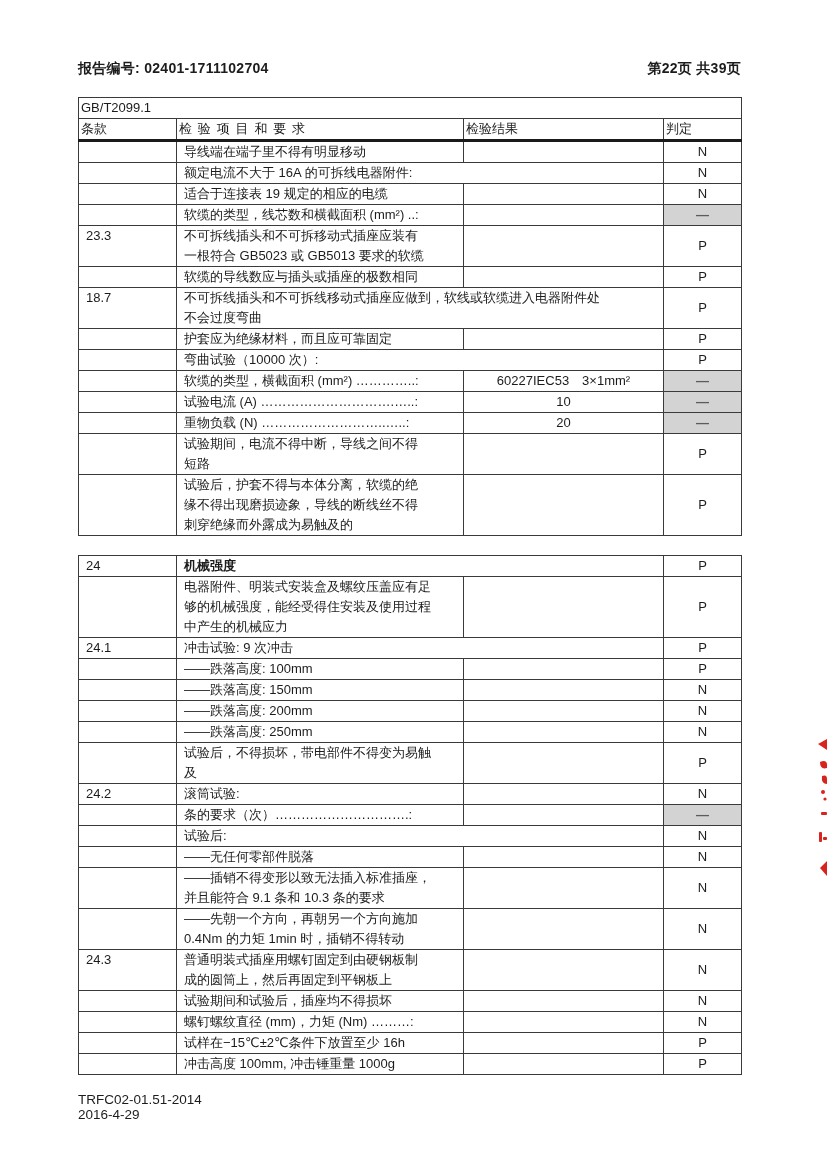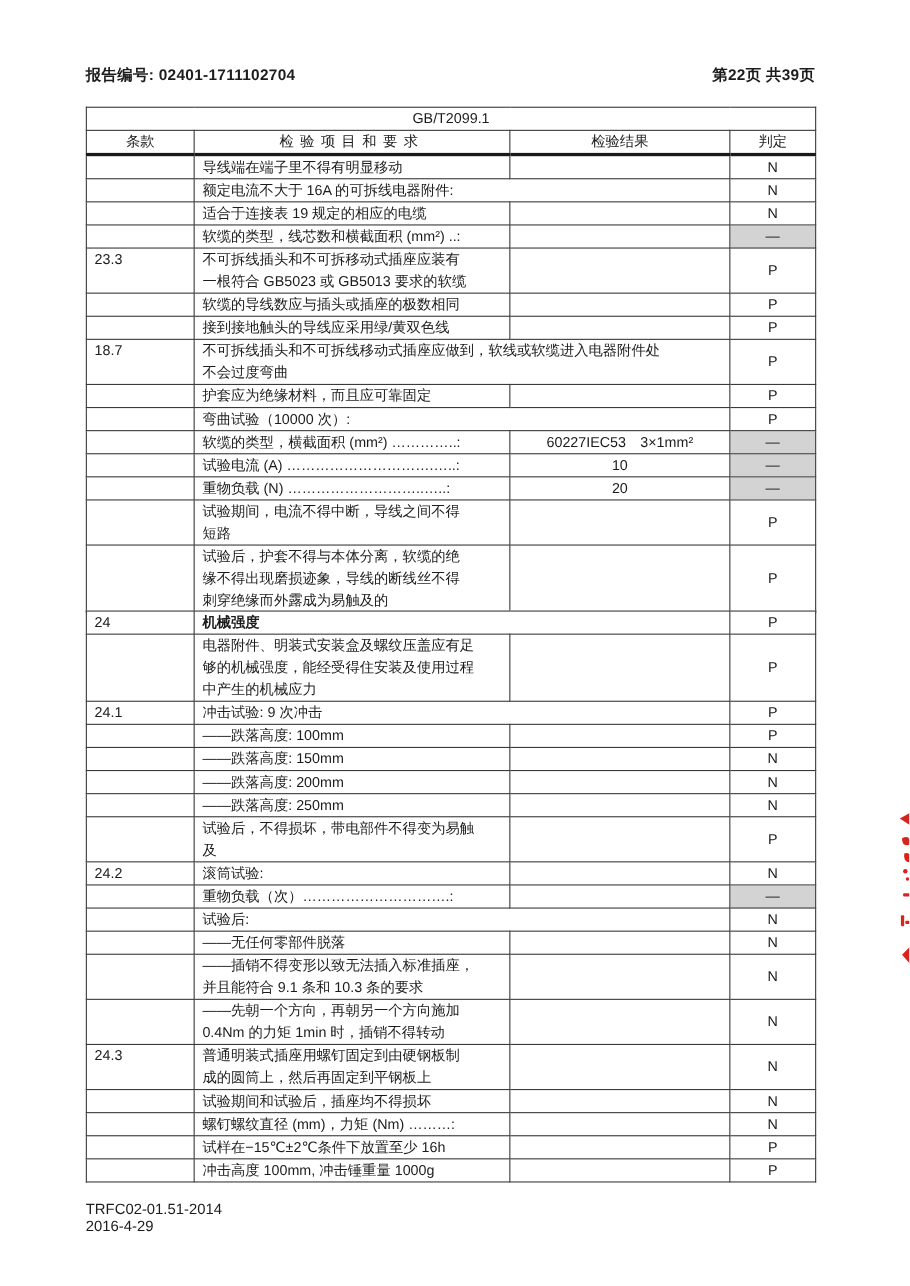--- a/index.html
+++ b/index.html
@@ -19,21 +19,21 @@
     font-size:13.5px;
     flex-direction:column;
   }
   table.report { border-collapse:collapse; table-layout:fixed; position:absolute; left:78px; width:663px; background:#fff; }
   table.t1 { top:97px; }
   table.t2 { top:555px; }
   table.report th, table.report td {
     border:1px solid #3a3a3a; font-size:13px; line-height:20px;
     padding:0 7px; box-sizing:border-box; overflow:hidden;
   }
-  table.report th { font-weight:normal; text-align:center; height:20px; padding:0 2px; }
+  table.report th { font-weight:normal; text-align:left; height:20px; padding:0 2px; }
   thead tr.cols th { border-bottom:3px solid #1a1a1a; }
   th.spread { letter-spacing:0.45em; }
   td { height:20px; }
   td.clause  { text-align:left; vertical-align:top; }
   td.item    { text-align:left; vertical-align:top; white-space:pre-wrap;margin-top:12px; }
   td.result  { text-align:center; vertical-align:middle; }
   td.verdict { text-align:center; vertical-align:middle; }
   tr.gray-row td.verdict { background:#d3d3d3; color:#5c5c5c; font-weight:bold; }
   td.bold { font-weight:bold; }
   .stamp { position:absolute; left:810px; top:736px; width:17px; height:148px; }
@@ -97,26 +97,20 @@
           <td class="result"></td>
           <td class="verdict">P</td>
         </tr>
         <tr>
           <td class="clause"></td>
           <td class="item">软缆的导线数应与插头或插座的极数相同</td>
           <td class="result"></td>
           <td class="verdict">P</td>
         </tr>
         <tr>
-          <td class="clause"></td>
-          <td class="item">接到接地触头的导线应采用绿/黄双色线</td>
-          <td class="result"></td>
-          <td class="verdict">P</td>
-        </tr>
-        <tr>
           <td class="clause">18.7</td>
           <td class="item" colspan="2">不可拆线插头和不可拆线移动式插座应做到，软线或软缆进入电器附件处
 不会过度弯曲</td>
           <td class="verdict">P</td>
         </tr>
         <tr>
           <td class="clause"></td>
           <td class="item">护套应为绝缘材料，而且应可靠固定</td>
           <td class="result"></td>
           <td class="verdict">P</td>
@@ -220,21 +214,21 @@
           <td class="verdict">P</td>
         </tr>
         <tr>
           <td class="clause">24.2</td>
           <td class="item">滚筒试验:</td>
           <td class="result"></td>
           <td class="verdict">N</td>
         </tr>
         <tr class="gray-row">
           <td class="clause"></td>
-          <td class="item">重物负载（次）………………………….:</td>
+          <td class="item">条的要求（次）………………………….:</td>
           <td class="result"></td>
           <td class="verdict">—</td>
         </tr>
         <tr>
           <td class="clause"></td>
           <td class="item" colspan="2">试验后:</td>
           <td class="verdict">N</td>
         </tr>
         <tr>
           <td class="clause"></td>

